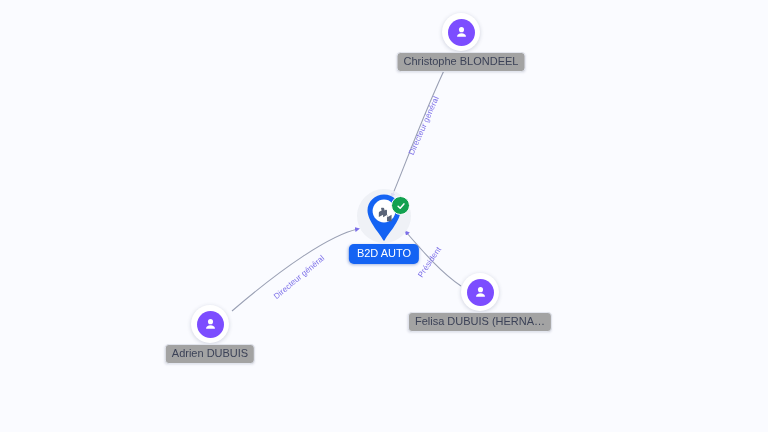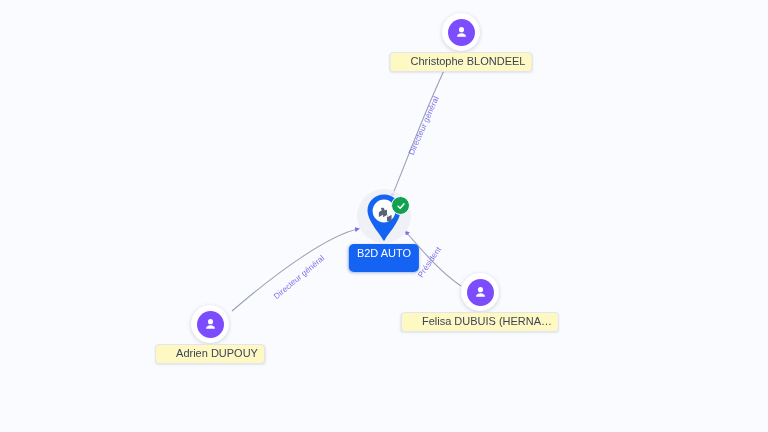--- a/index.html
+++ b/index.html
@@ -55,24 +55,24 @@
     align-items: center;
     justify-content: center;
   }
   .avatar-circle svg { display: block; }
 
   .node-label {
     position: absolute;
     top: 20px;
     left: 50%;
     transform: translateX(-50%);
-    background: #fef9c3;
+    background: #a3a3a3;
     border: 1px solid #e2e5ee;
     border-radius: 4px;
-    padding: 2px 6px 3px 20px;
+    padding: 2px 6px 3px 6px;
     font-size: 11px;
     line-height: 13px;
     color: #3c4257;
     white-space: nowrap;
     box-shadow: 0 1px 2px rgba(40, 50, 90, 0.10);
   }
 
   
   #company-node {
     position: absolute;
@@ -112,21 +112,21 @@
   }
   .verified-badge svg { display: block; }
 
   .company-label {
     position: absolute;
     top: 28px;
     left: 50%;
     transform: translateX(-50%);
     background: #1463f3;
     border-radius: 5px;
-    padding: 3px 8px 12px 8px;
+    padding: 3px 8px 4px 8px;
     font-size: 11px;
     line-height: 13px;
     color: #ffffff;
     white-space: nowrap;
     box-shadow: 0 1px 3px rgba(20, 60, 160, 0.35);
   }
 
   
   .edge-label {
     position: absolute;
@@ -177,21 +177,21 @@
 
   <div class="person-node" style="left:210px; top:324px;">
     <div class="avatar-ring">
       <div class="avatar-circle">
         <svg width="17" height="17" viewBox="0 0 24 24" fill="#ffffff">
           <circle cx="12" cy="8" r="3.6"></circle>
           <path d="M12 13.2c-3.6 0-6.2 2-6.2 4.2v0.6h12.4v-0.6c0-2.2-2.6-4.2-6.2-4.2z"></path>
         </svg>
       </div>
     </div>
-    <div class="node-label">Adrien DUPOUY</div>
+    <div class="node-label">Adrien DUBUIS</div>
   </div>
 
   <div class="person-node" style="left:480px; top:292px;">
     <div class="avatar-ring">
       <div class="avatar-circle">
         <svg width="17" height="17" viewBox="0 0 24 24" fill="#ffffff">
           <circle cx="12" cy="8" r="3.6"></circle>
           <path d="M12 13.2c-3.6 0-6.2 2-6.2 4.2v0.6h12.4v-0.6c0-2.2-2.6-4.2-6.2-4.2z"></path>
         </svg>
       </div>

